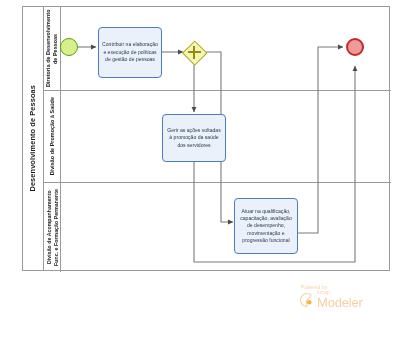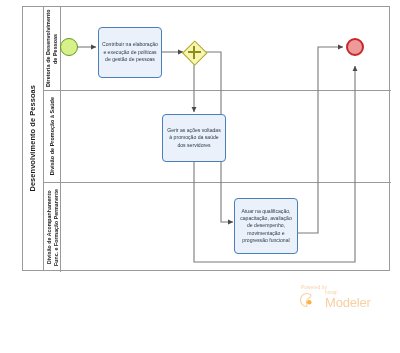--- a/index.html
+++ b/index.html
@@ -176,21 +176,21 @@
     color: #f7cfa0;
     letter-spacing: 0.2px;
     margin-left: 2px;
   }
   .wm-row {
     display: flex;
     align-items: center;
     margin-top: 1px;
   }
   .wm-mark { width: 16px; height: 16px; flex: 0 0 auto; }
-  .wm-text { margin-left: 10px; line-height: 1; }
+  .wm-text { margin-left: 2px; line-height: 1; }
   .wm-bizagi {
     font-size: 4.6px;
     color: #f9d3ad;
     letter-spacing: 0.1px;
   }
   .wm-modeler {
     font-size: 13px;
     color: #f8cfa2;
     letter-spacing: -0.2px;
     line-height: 1;

